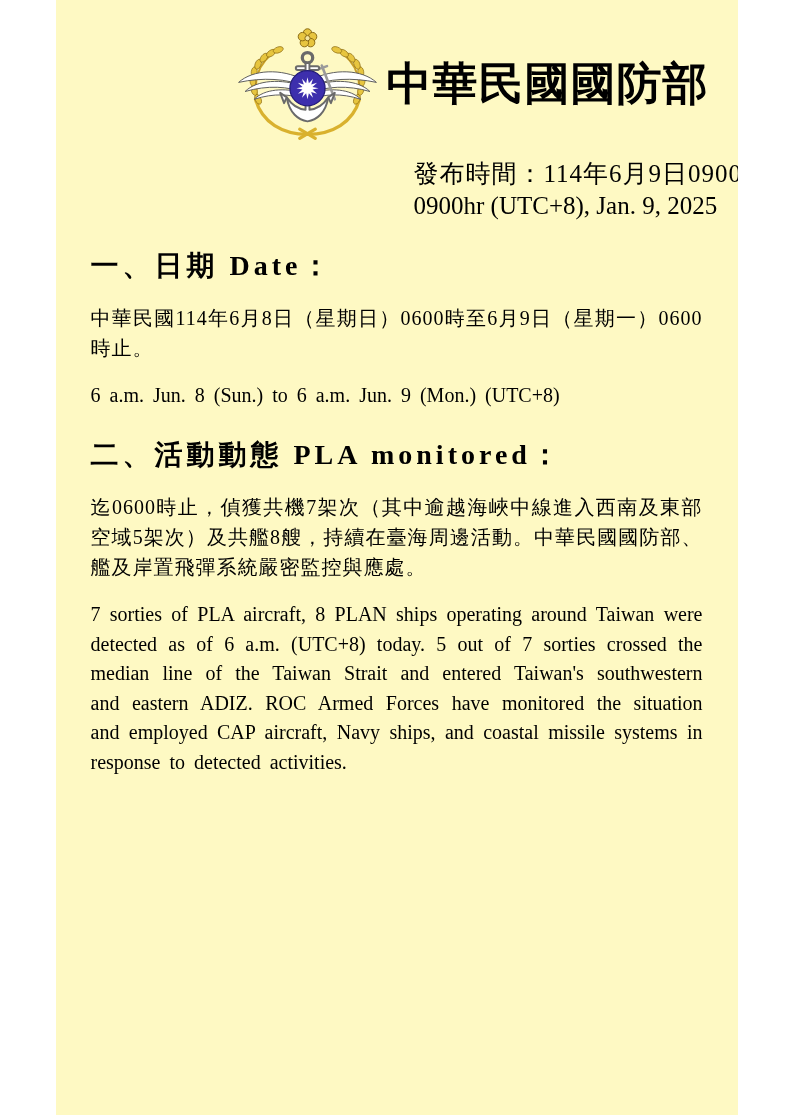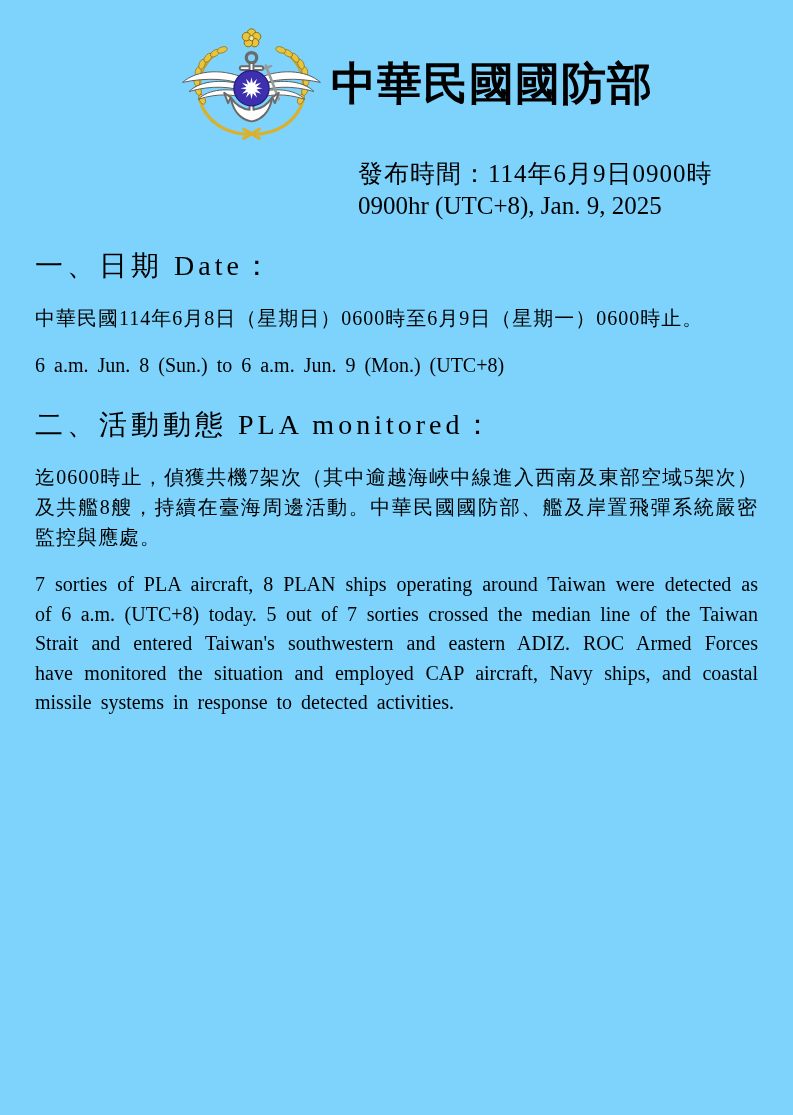--- a/index.html
+++ b/index.html
@@ -1,18 +1,18 @@
 <!DOCTYPE html>
 <html><head>
 <meta charset="utf-8">
 <style>
   * { margin:0; padding:0; box-sizing:border-box; }
   html,body { background:#ffffff; }
   .page {
-    width:793px; height:1115px; margin:0 auto; background:#7dd3fc;
+    width:682px; height:1115px; margin:0 auto; background:#fef9c3;
     color:#000; font-family:"Liberation Serif","DejaVu Serif",serif;
     position:relative; overflow:hidden;
   }
   
   .header {
     display:flex; align-items:center; gap:8px;
     padding-top:26px; padding-left:180px;
   }
   .emblem { width:143px; height:118px; flex:0 0 auto; }
   .brand-text { display:flex; flex-direction:column; }
@@ -27,21 +27,21 @@
   
   .release { margin:14px 0 0 358px; font-size:25px; line-height:1.28; }
   .release-zh { letter-spacing:1px; white-space:nowrap; }
   .release-en { white-space:nowrap; }
   
   .title-block { margin-top:28px; text-align:center; font-weight:700; }
   .title-zh { font-size:27px; letter-spacing:2px; line-height:1.35; }
   .title-en { font-size:25px; letter-spacing:-0.3px; line-height:1.4; white-space:nowrap; }
   
   .section-heading {
-    margin:24px 35px 0 35px; font-size:28px; font-weight:400;
+    margin:24px 35px 0 35px; font-size:28px; font-weight:700;
     letter-spacing:4px; line-height:1.4;
   }
   .para {
     margin:18px 35px 0 35px; font-size:20px; text-align:justify;
   }
   .para-zh { line-height:1.5; letter-spacing:1px; }
   .para-en { line-height:1.48; word-spacing:4px; }
 </style>
 </head>
 <body>

